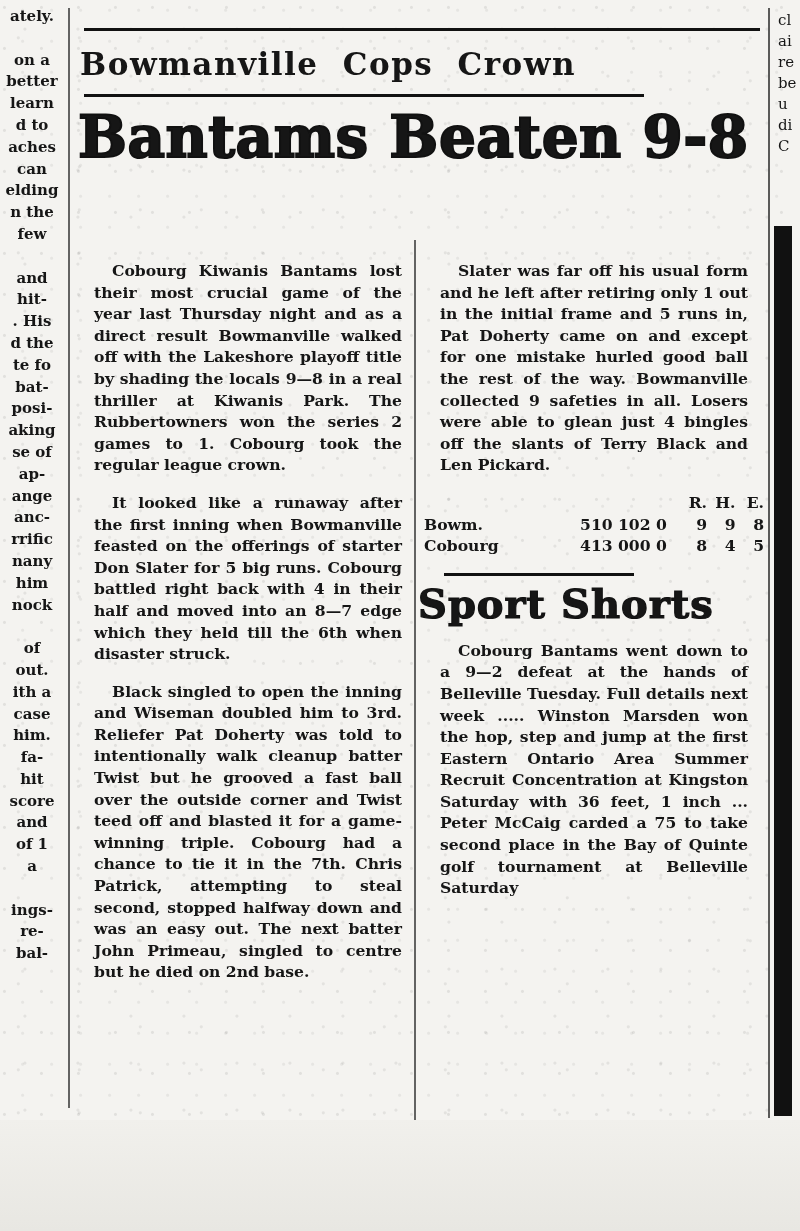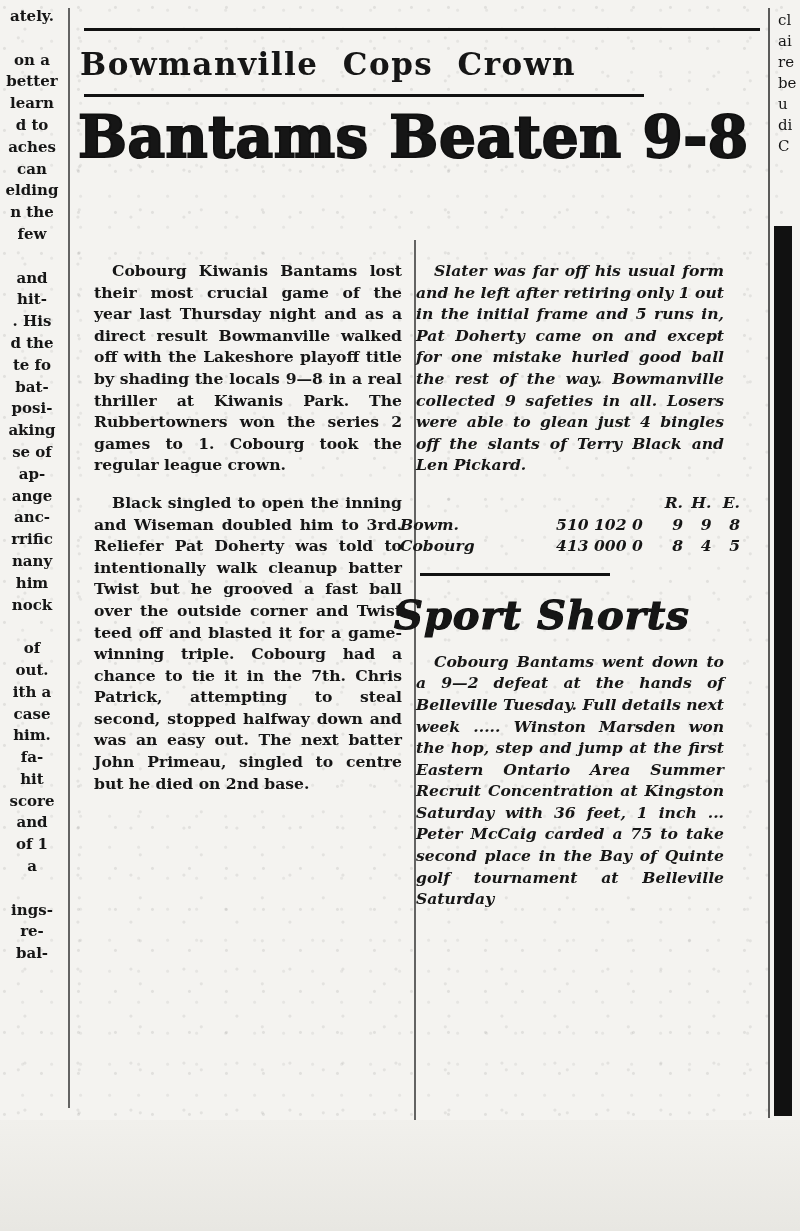--- a/index.html
+++ b/index.html
@@ -63,35 +63,35 @@
 
   
   .col {
     position: absolute; width: 340px;
     font-size: 15.6px; line-height: 21.6px;
     font-weight: bold; text-align: justify;
   }
   .col p { margin: 16px; text-indent: 18px; }
   .col p + p { margin-top: 7px; }
   .col1 { left: 78px; top: 244px; }
-  .col2 { left: 400px; top: 244px; font-style: italic; }
+  .col2 { left: 424px; top: 244px; }
   .col-rule { position: absolute; left: 414px; top: 240px; width: 2px; height: 880px; background: #333; opacity: 0.75; }
 
   .box-score { margin-top: 2px; font-weight: bold; }
   .box-score .row { display: flex; height: 21.6px; }
   .box-score .team { width: 150px; }
   .box-score .inn { width: 120px; text-align: center; }
   .box-score .r, .box-score .h, .box-score .e { width: 30px; text-align: right; }
   .box-score .r { width: 28px; }
   .box-score .hdr .team, .box-score .hdr .inn { visibility: visible; }
 
   .section-rule { width: 190px; height: 3px; background: #111; margin: 16px 0 0 20px; }
   .section-title {
     font-family: "DejaVu Serif", serif; font-weight: 900;
-    font-size: 40px; line-height: 1; margin: 19px 0 6px -6px;
+    font-size: 40px; line-height: 1; margin: 8px 0 6px -6px;
     -webkit-text-stroke: 1.2px #111; letter-spacing: 1px;
     text-align: left;
   }
 </style>
 </head>
 <body>
 
 <div class="page">
   <div class="bottom-noise"></div>
 
@@ -155,20 +155,21 @@
     </div>
   <div class="black-bar"></div>
 
   <div class="hr-top"></div>
   <div class="kicker">Bowmanville Cops Crown</div>
   <div class="hr-kicker"></div>
   <div class="headline hl1">Bantams Beaten 9-8</div>
 
   <div class="col col1">
     <p>Cobourg Kiwanis Bantams lost their most crucial game of the year last Thursday night and as a direct result Bowmanville walked off with the Lakeshore playoff title by shading the locals 9—8 in a real thriller at Kiwanis Park. The Rubbertowners won the series 2 games to 1. Cobourg took the regular league crown.</p>
+    <p>It looked like a runaway after the first inning when Bowmanville feasted on the offerings of starter Don Slater for 5 big runs. Cobourg battled right back with 4 in their half and moved into an 8—7 edge which they held till the 6th when disaster struck.</p>
     <p>Black singled to open the inning and Wiseman doubled him to 3rd. Reliefer Pat Doherty was told to intentionally walk cleanup batter Twist but he grooved a fast ball over the outside corner and Twist teed off and blasted it for a game-winning triple. Cobourg had a chance to tie it in the 7th. Chris Patrick, attempting to steal second, stopped halfway down and was an easy out. The next batter John Primeau, singled to centre but he died on 2nd base.</p>
   </div>
 
   <div class="col-rule"></div>
 
   <div class="col col2">
     <p>Slater was far off his usual form and he left after retiring only 1 out in the initial frame and 5 runs in, Pat Doherty came on and except for one mistake hurled good ball the rest of the way. Bowmanville collected 9 safeties in all. Losers were able to glean just 4 bingles off the slants of Terry Black and Len Pickard.</p>
 
     <div class="box-score">
       <div class="row hdr">

